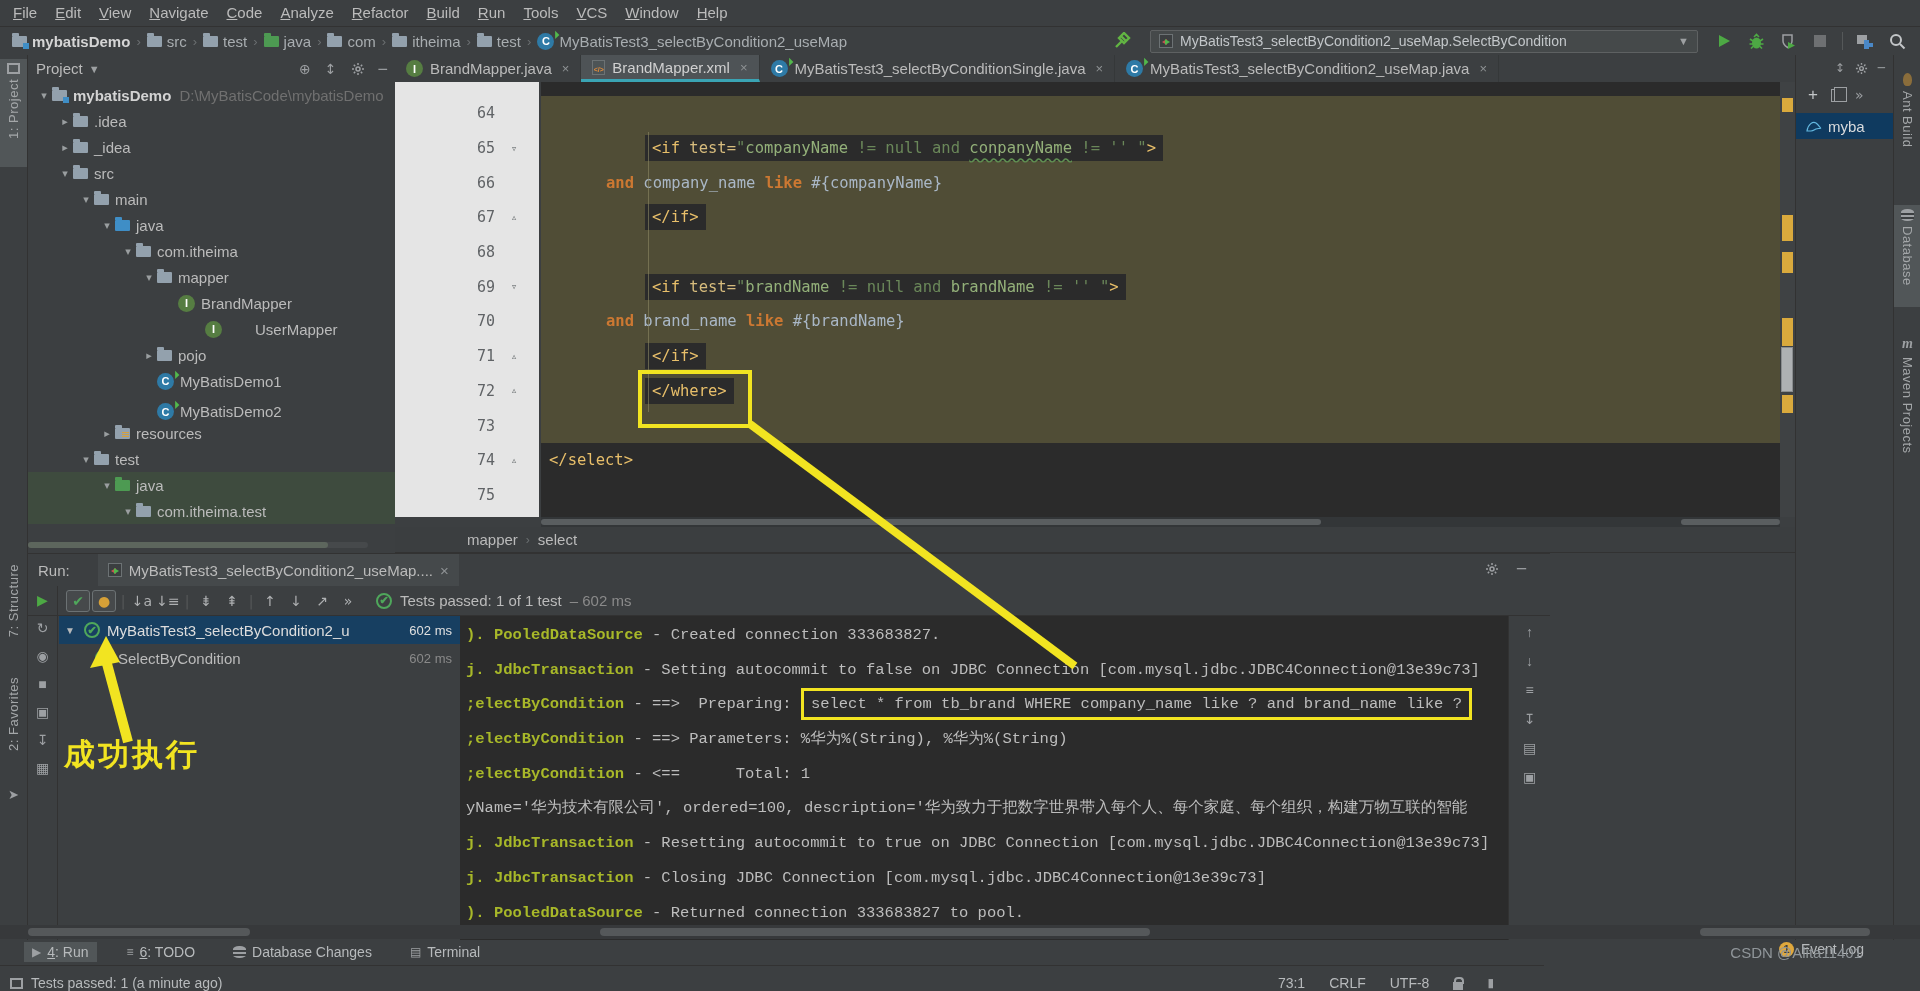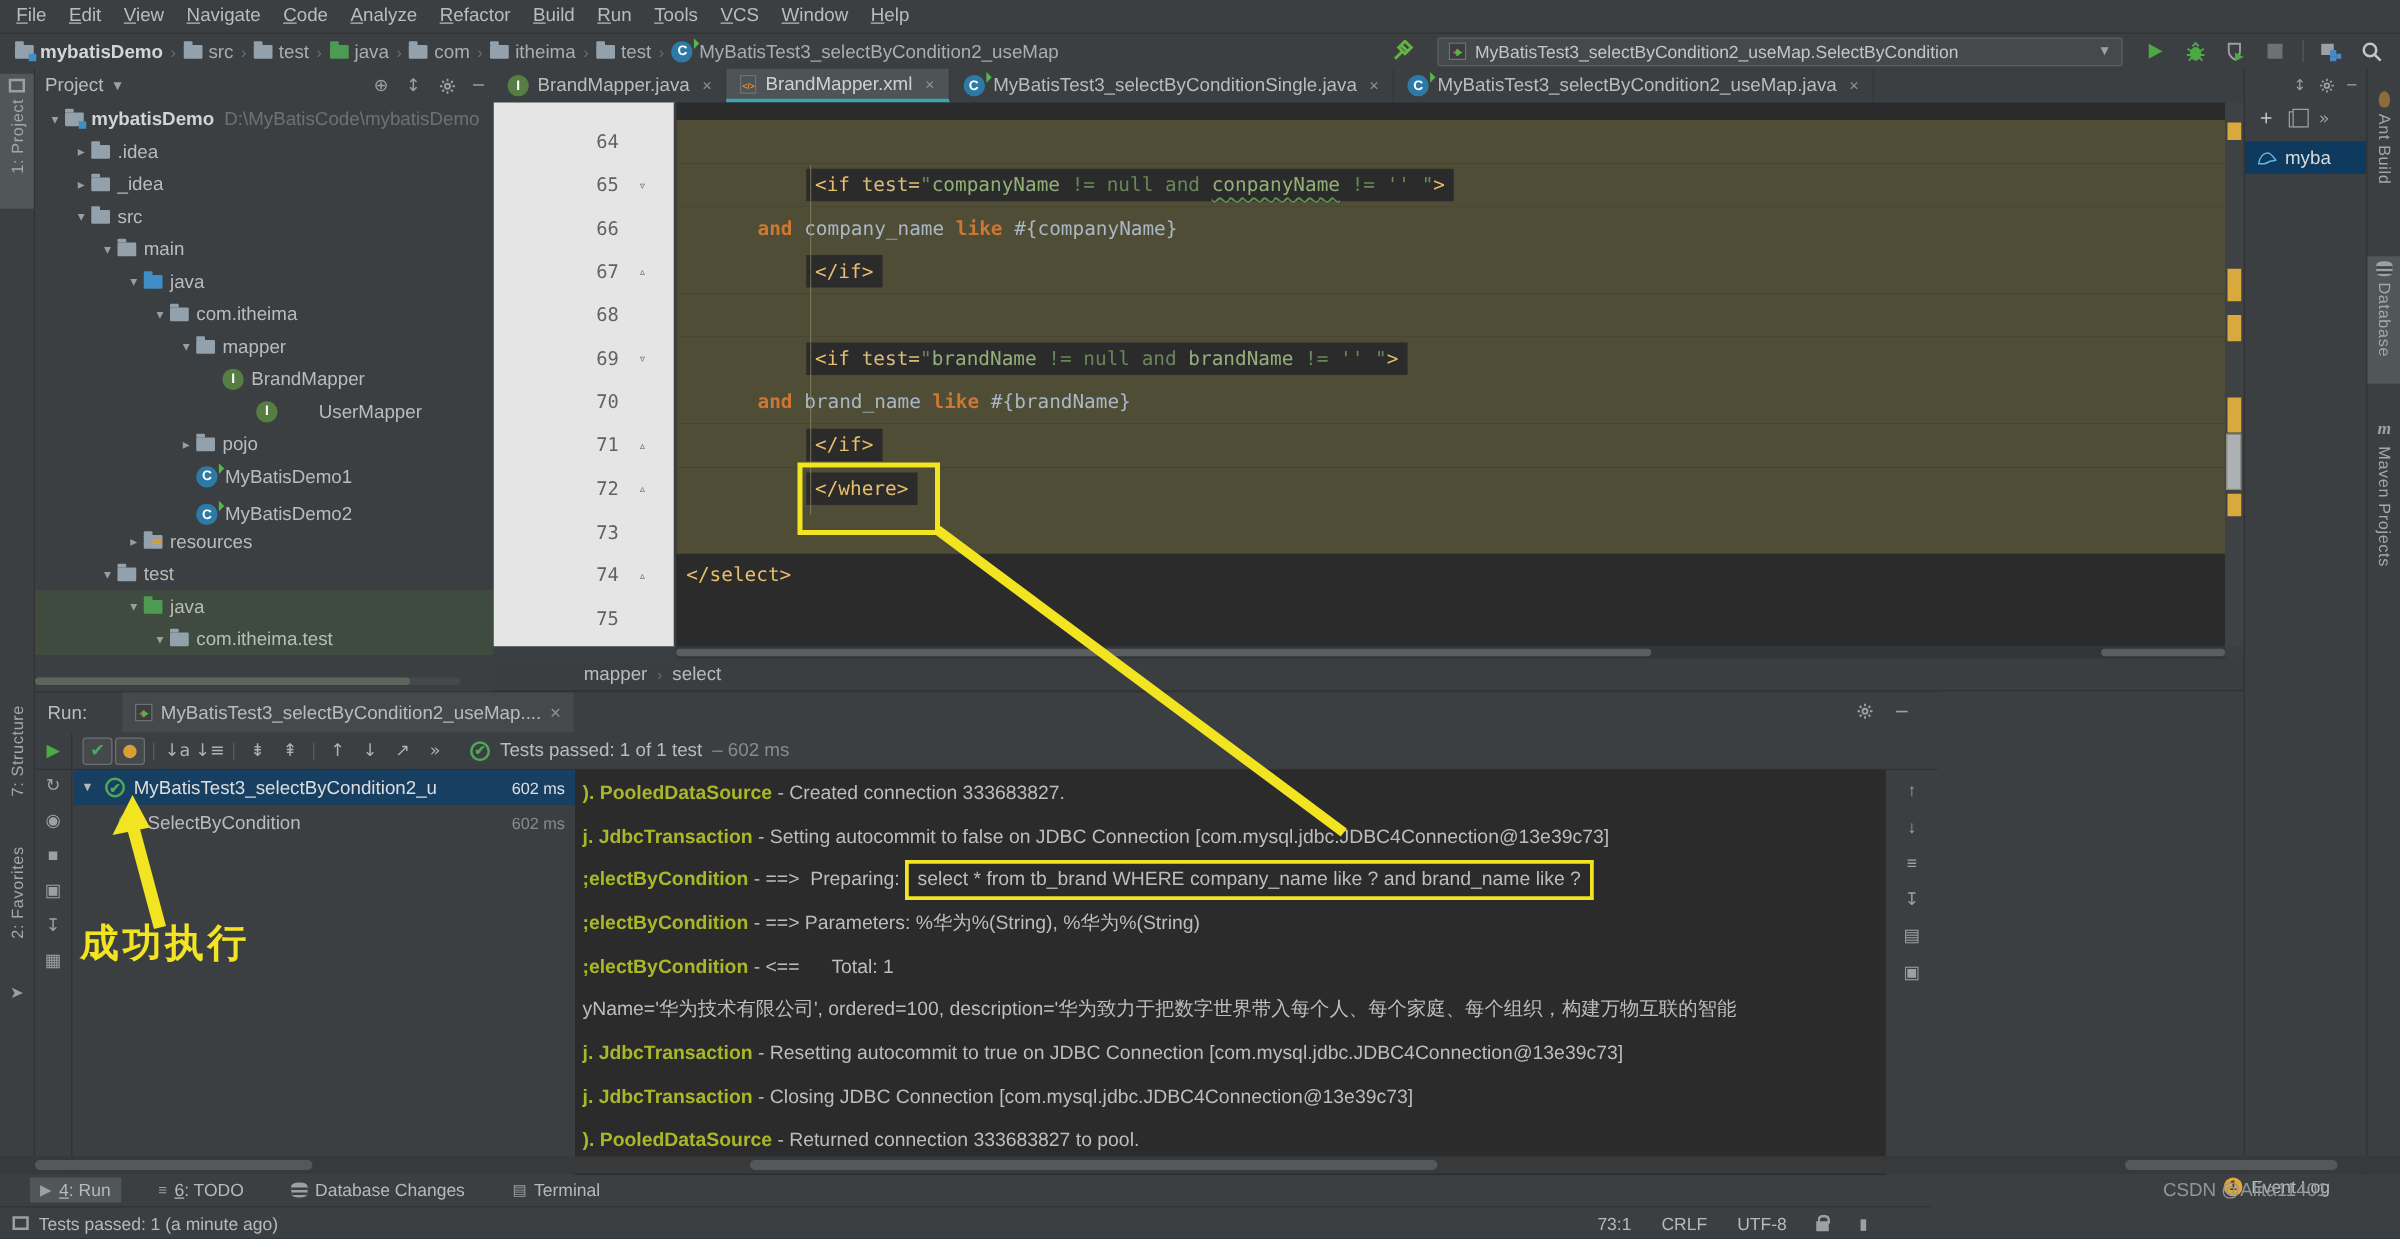--- a/index.html
+++ b/index.html
@@ -134,38 +134,38 @@
   #run-leftcol{position:absolute;left:0px;top:32px;width:30px;bottom:0;border-right:1px solid #323232;display:flex;flex-direction:column;align-items:center;gap:12px;padding-top:6px;font-size:14px;}
   #run-leftcol .g{color:#9da0a3;} #run-leftcol .g.green{color:#4da944;}
   #testtree{position:absolute;left:31px;top:62px;width:401px;bottom:0;}
   .test-row{height:28px;display:flex;align-items:center;padding:0 8px 0 6px;gap:7px;white-space:nowrap;}
   .test-row.sel{background:#173f61;color:#dddddd;}
   .test-row .tarrow{font-size:10px;color:#b5b8ba;width:12px;}
   .test-row .time{margin-left:auto;font-size:13px;}
   .test-row.sel .time{color:#e0e0e0;} .test-row:not(.sel) .time{color:#8a8a8a;}
   .test-row.child{padding-left:36px;}
   #console{position:absolute;left:432px;top:62px;right:42px;bottom:0;background:#2b2b2b;overflow:hidden;
-           font-family:Liberation Sans, sans-serif;font-size:15.5px;color:#bdbdbd;padding:2px 16px 0 6px;}
+           font-family:Liberation Mono, monospace;font-size:15.5px;color:#bdbdbd;padding:2px 16px 0 6px;}
   .cline{height:34.7px;line-height:34.7px;white-space:pre;}
   .cg{color:#a8b829;font-weight:bold;}
   .sql-box{display:inline-block;border:3px solid #f2e421;padding:0 7px;line-height:26px;vertical-align:middle;}
   #con-rightcol{position:absolute;right:0;top:62px;width:42px;bottom:0;border-left:1px solid #323232;background:#3c3f41;
                 display:flex;flex-direction:column;align-items:center;gap:13px;padding-top:8px;font-size:14px;color:#9da0a3;}
 
   
   #bscroll{left:0;top:925px;width:1920px;height:14px;background:#37393b;}
   #bscroll .th{position:absolute;top:3px;height:8px;background:#55585a;border-radius:4px;}
   #bottombar{left:0;top:939px;width:1920px;height:26px;display:flex;align-items:center;padding-left:24px;gap:22px;font-size:14px;}
   .bbtn{display:flex;align-items:center;gap:6px;color:#b7babc;padding:2px 8px;}
   .bbtn.active{background:#515658;}
   .bbtn .num{text-decoration:underline;}
   .bbtn .g{color:#9da0a3;font-size:12px;}
   #eventlog{position:absolute;right:56px;top:941px;display:flex;align-items:center;gap:7px;color:#b7babc;font-size:14px;}
   .badge1{width:15px;height:15px;border-radius:50%;background:#e0a83c;color:#3c3f41;font-size:11px;font-weight:bold;display:flex;align-items:center;justify-content:center;}
-  #statusbar{left:0;top:965px;width:1544px;height:26px;border-top:1px solid #323232;display:flex;align-items:center;padding:0 14px 0 10px;font-size:14px;color:#b7babc;}
+  #statusbar{left:0;top:965px;width:1544px;height:26px;border-top:1px solid #323232;display:flex;align-items:flex-end;padding:0 14px 0 10px;font-size:14px;color:#b7babc;}
   #status-left{display:flex;align-items:center;gap:8px;}
   #status-right{margin-left:auto;display:flex;align-items:center;gap:24px;margin-right:36px;}
   #watermark{position:absolute;right:58px;top:944px;color:#90969a;font-size:15px;z-index:60;}
 
   
   #anno-svg{position:absolute;left:0;top:0;width:1920px;height:991px;z-index:50;pointer-events:none;}
   #success-label{position:absolute;left:64px;top:734px;color:#f2e421;font-size:31px;font-weight:bold;letter-spacing:3px;z-index:51;}
   #where-box{position:absolute;left:638px;top:370px;width:114px;height:58px;border:4px solid #f2e421;z-index:51;}
 
   svg.mini{display:block;}

